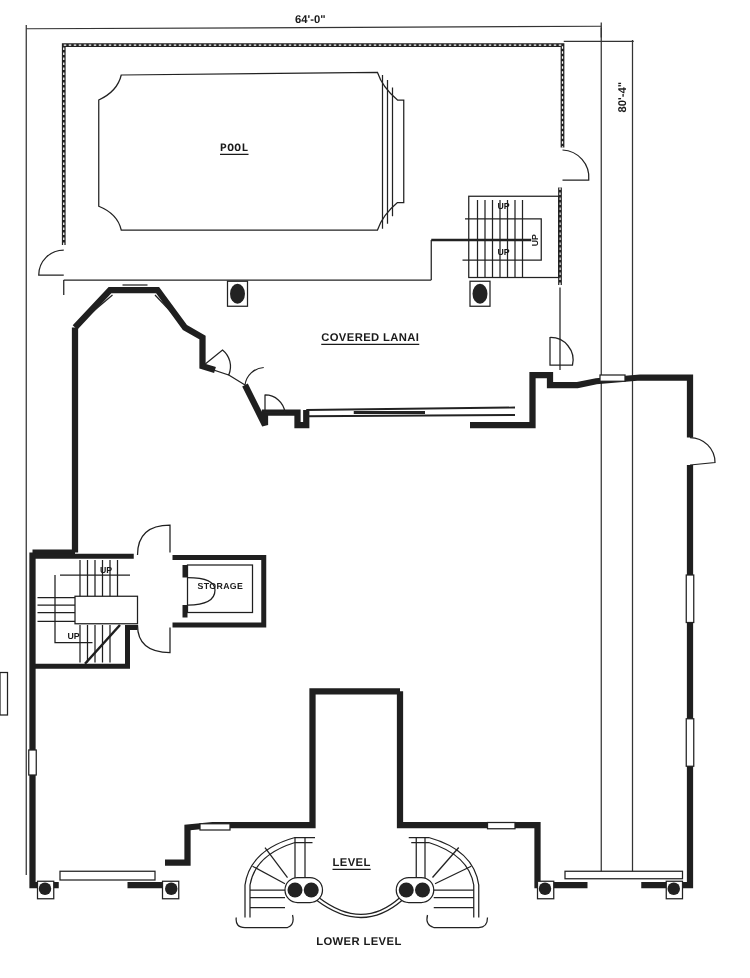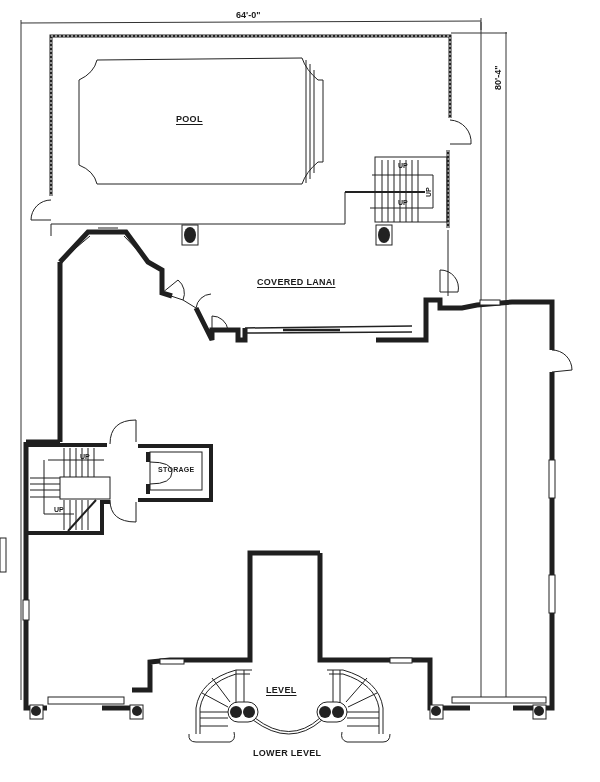--- a/index.html
+++ b/index.html
@@ -201,22 +201,22 @@
     <circle cx="249" cy="712" r="6" fill="#222"></circle>
     <rect x="317" y="702" width="30" height="20" rx="10" fill="#fff" stroke="#222"></rect>
     <circle cx="325" cy="712" r="6" fill="#222"></circle>
     <circle cx="338" cy="712" r="6" fill="#222"></circle>
   </g>
 </svg>
 
 <div class="lbl dim" style="left:236px; top:10px;">64'-0"</div>
 <div class="lbl dim vert" style="left:493px; top:90px;">80'-4"</div>
 
-<div class="lbl room ul" style="left:176px; top:114px;">POOL</div>
-<div class="lbl room ul" style="left:257px; top:265px;margin-top:12px;">COVERED LANAI</div>
+<div class="lbl room ul" style="left:176px; top:114px;font-family:Liberation Mono, monospace;">POOL</div>
+<div class="lbl room ul" style="left:257px; top:265px;">COVERED LANAI</div>
 <div class="lbl room small" style="left:158px; top:466px;">STORAGE</div>
 <div class="lbl room ul" style="left:266px; top:685px;">LEVEL</div>
 <div class="lbl room" style="left:253px; top:748px;">LOWER LEVEL</div>
 
 <div class="lbl small" style="left:398px; top:162px;">UP</div>
 <div class="lbl small" style="left:398px; top:199px;">UP</div>
 <div class="lbl small vert" style="left:425px; top:197px;">UP</div>
 <div class="lbl small" style="left:80px; top:453px;">UP</div>
 <div class="lbl small" style="left:54px; top:506px;">UP</div>
 

